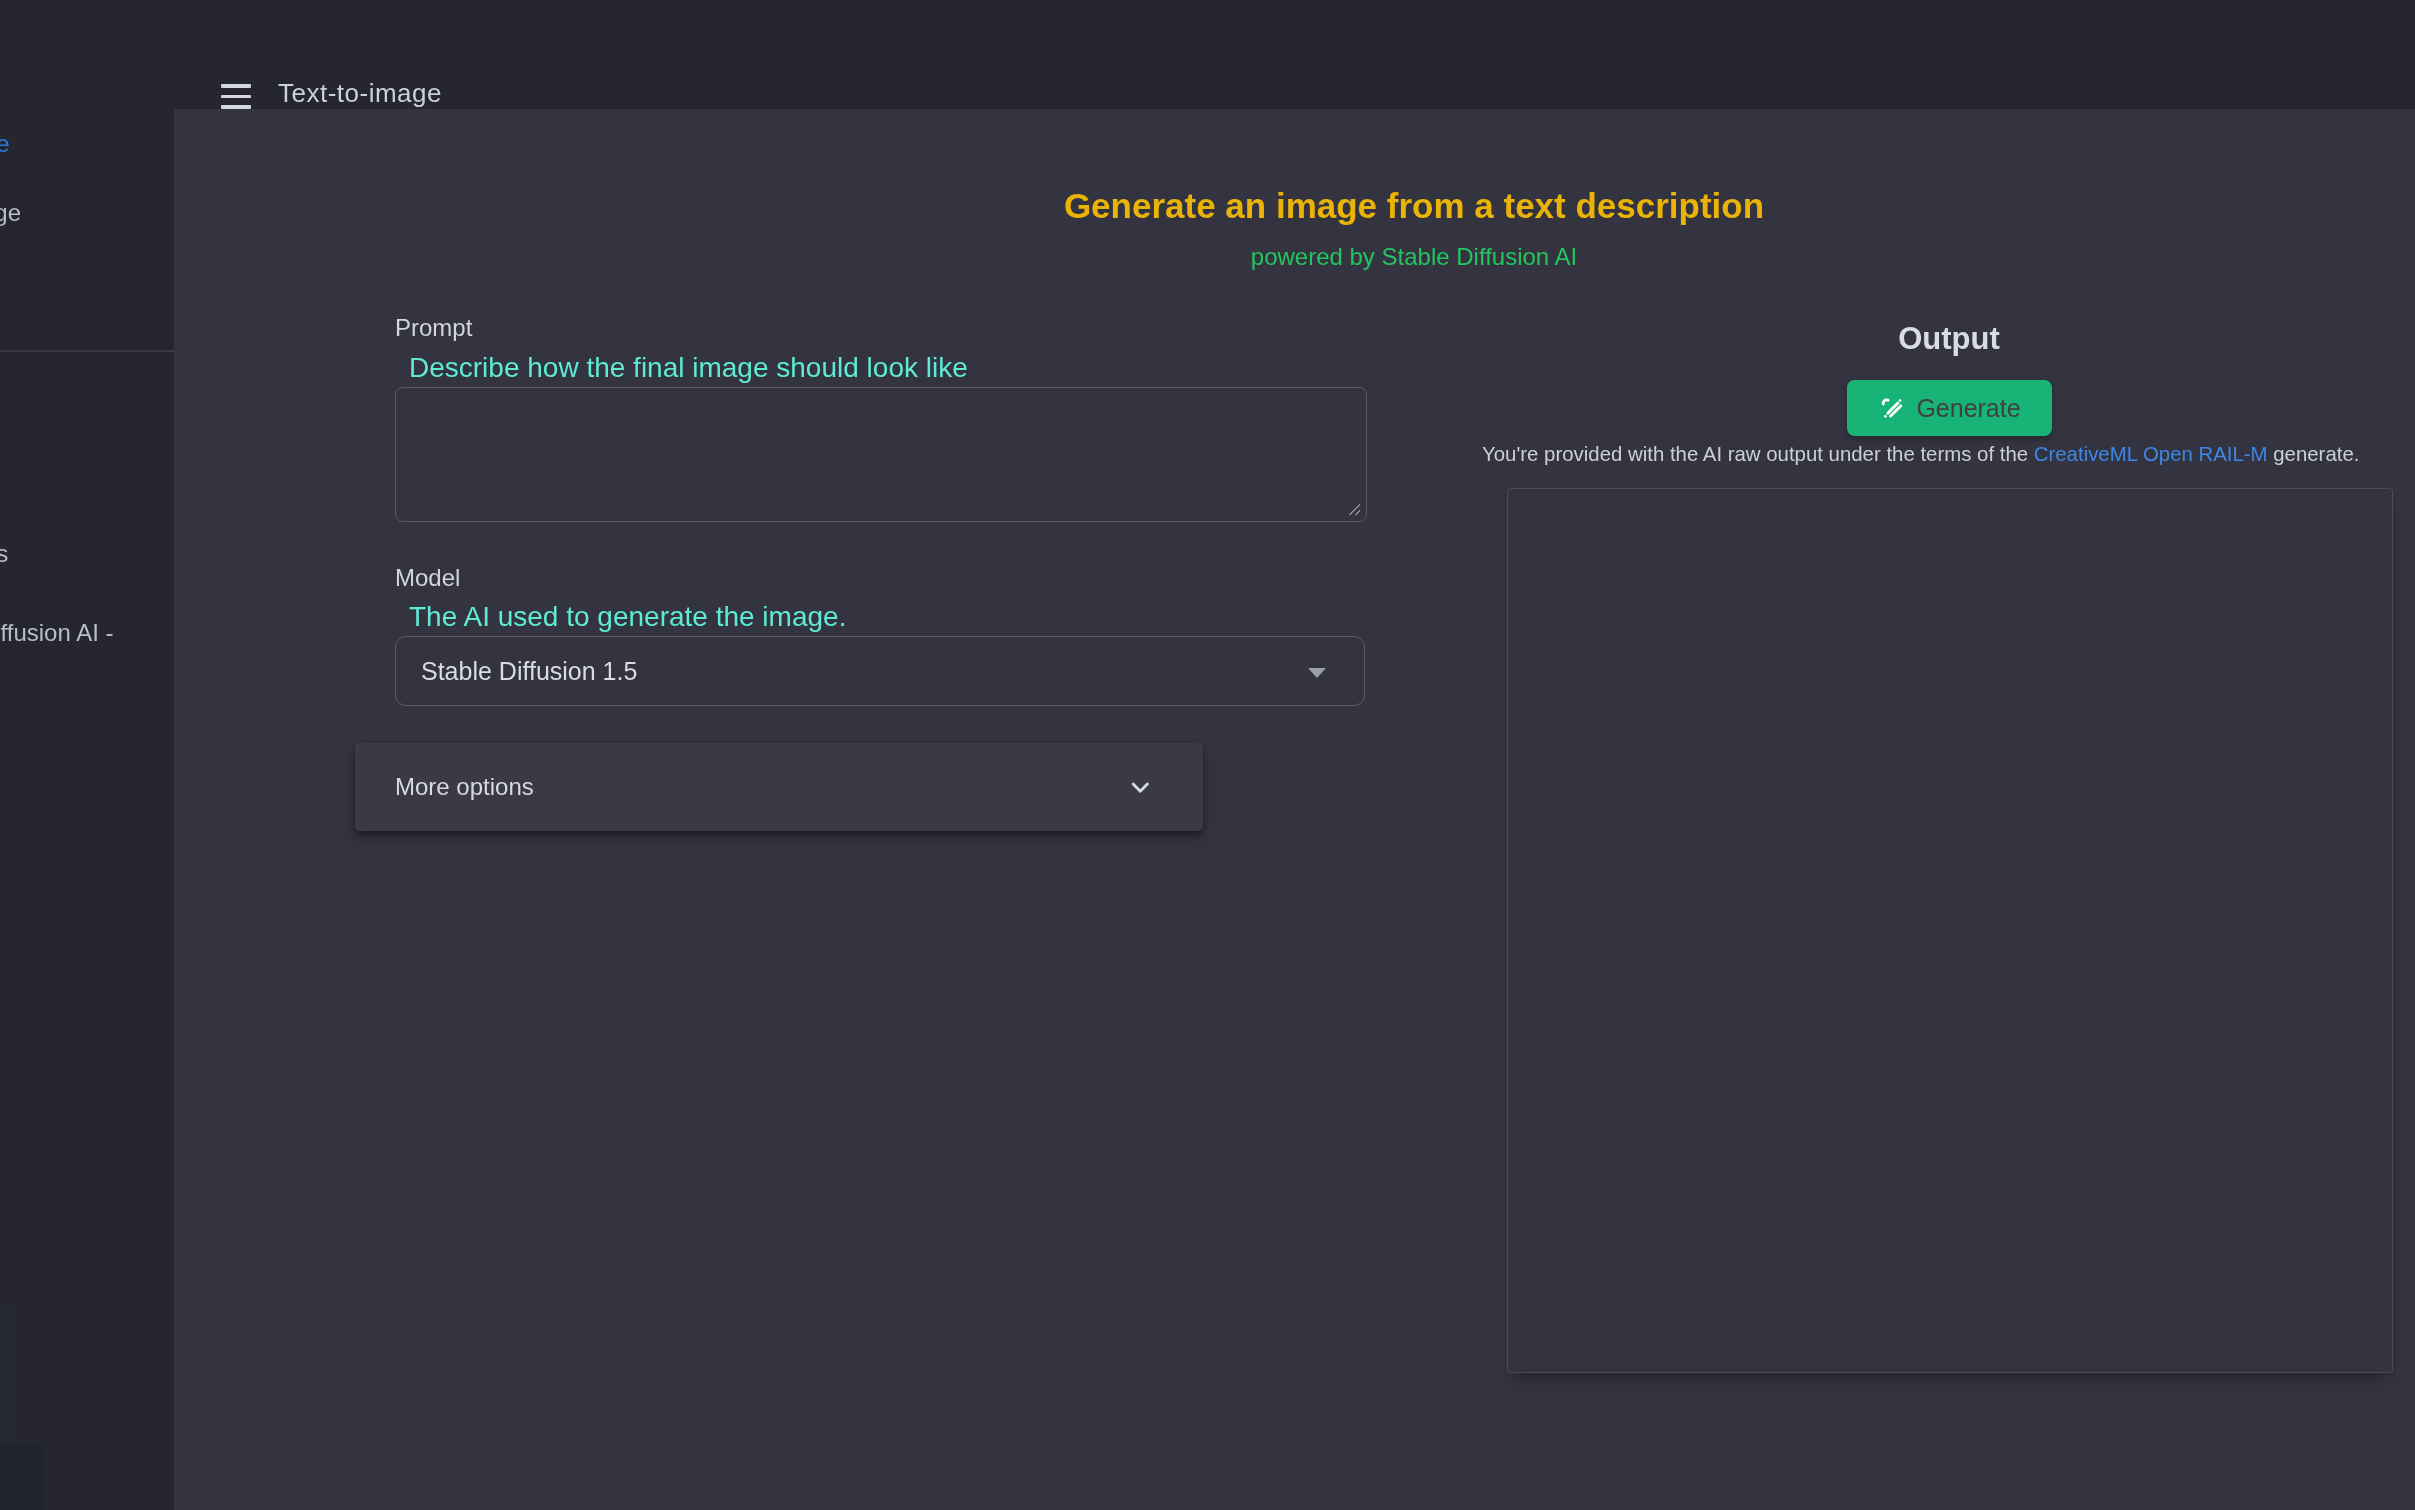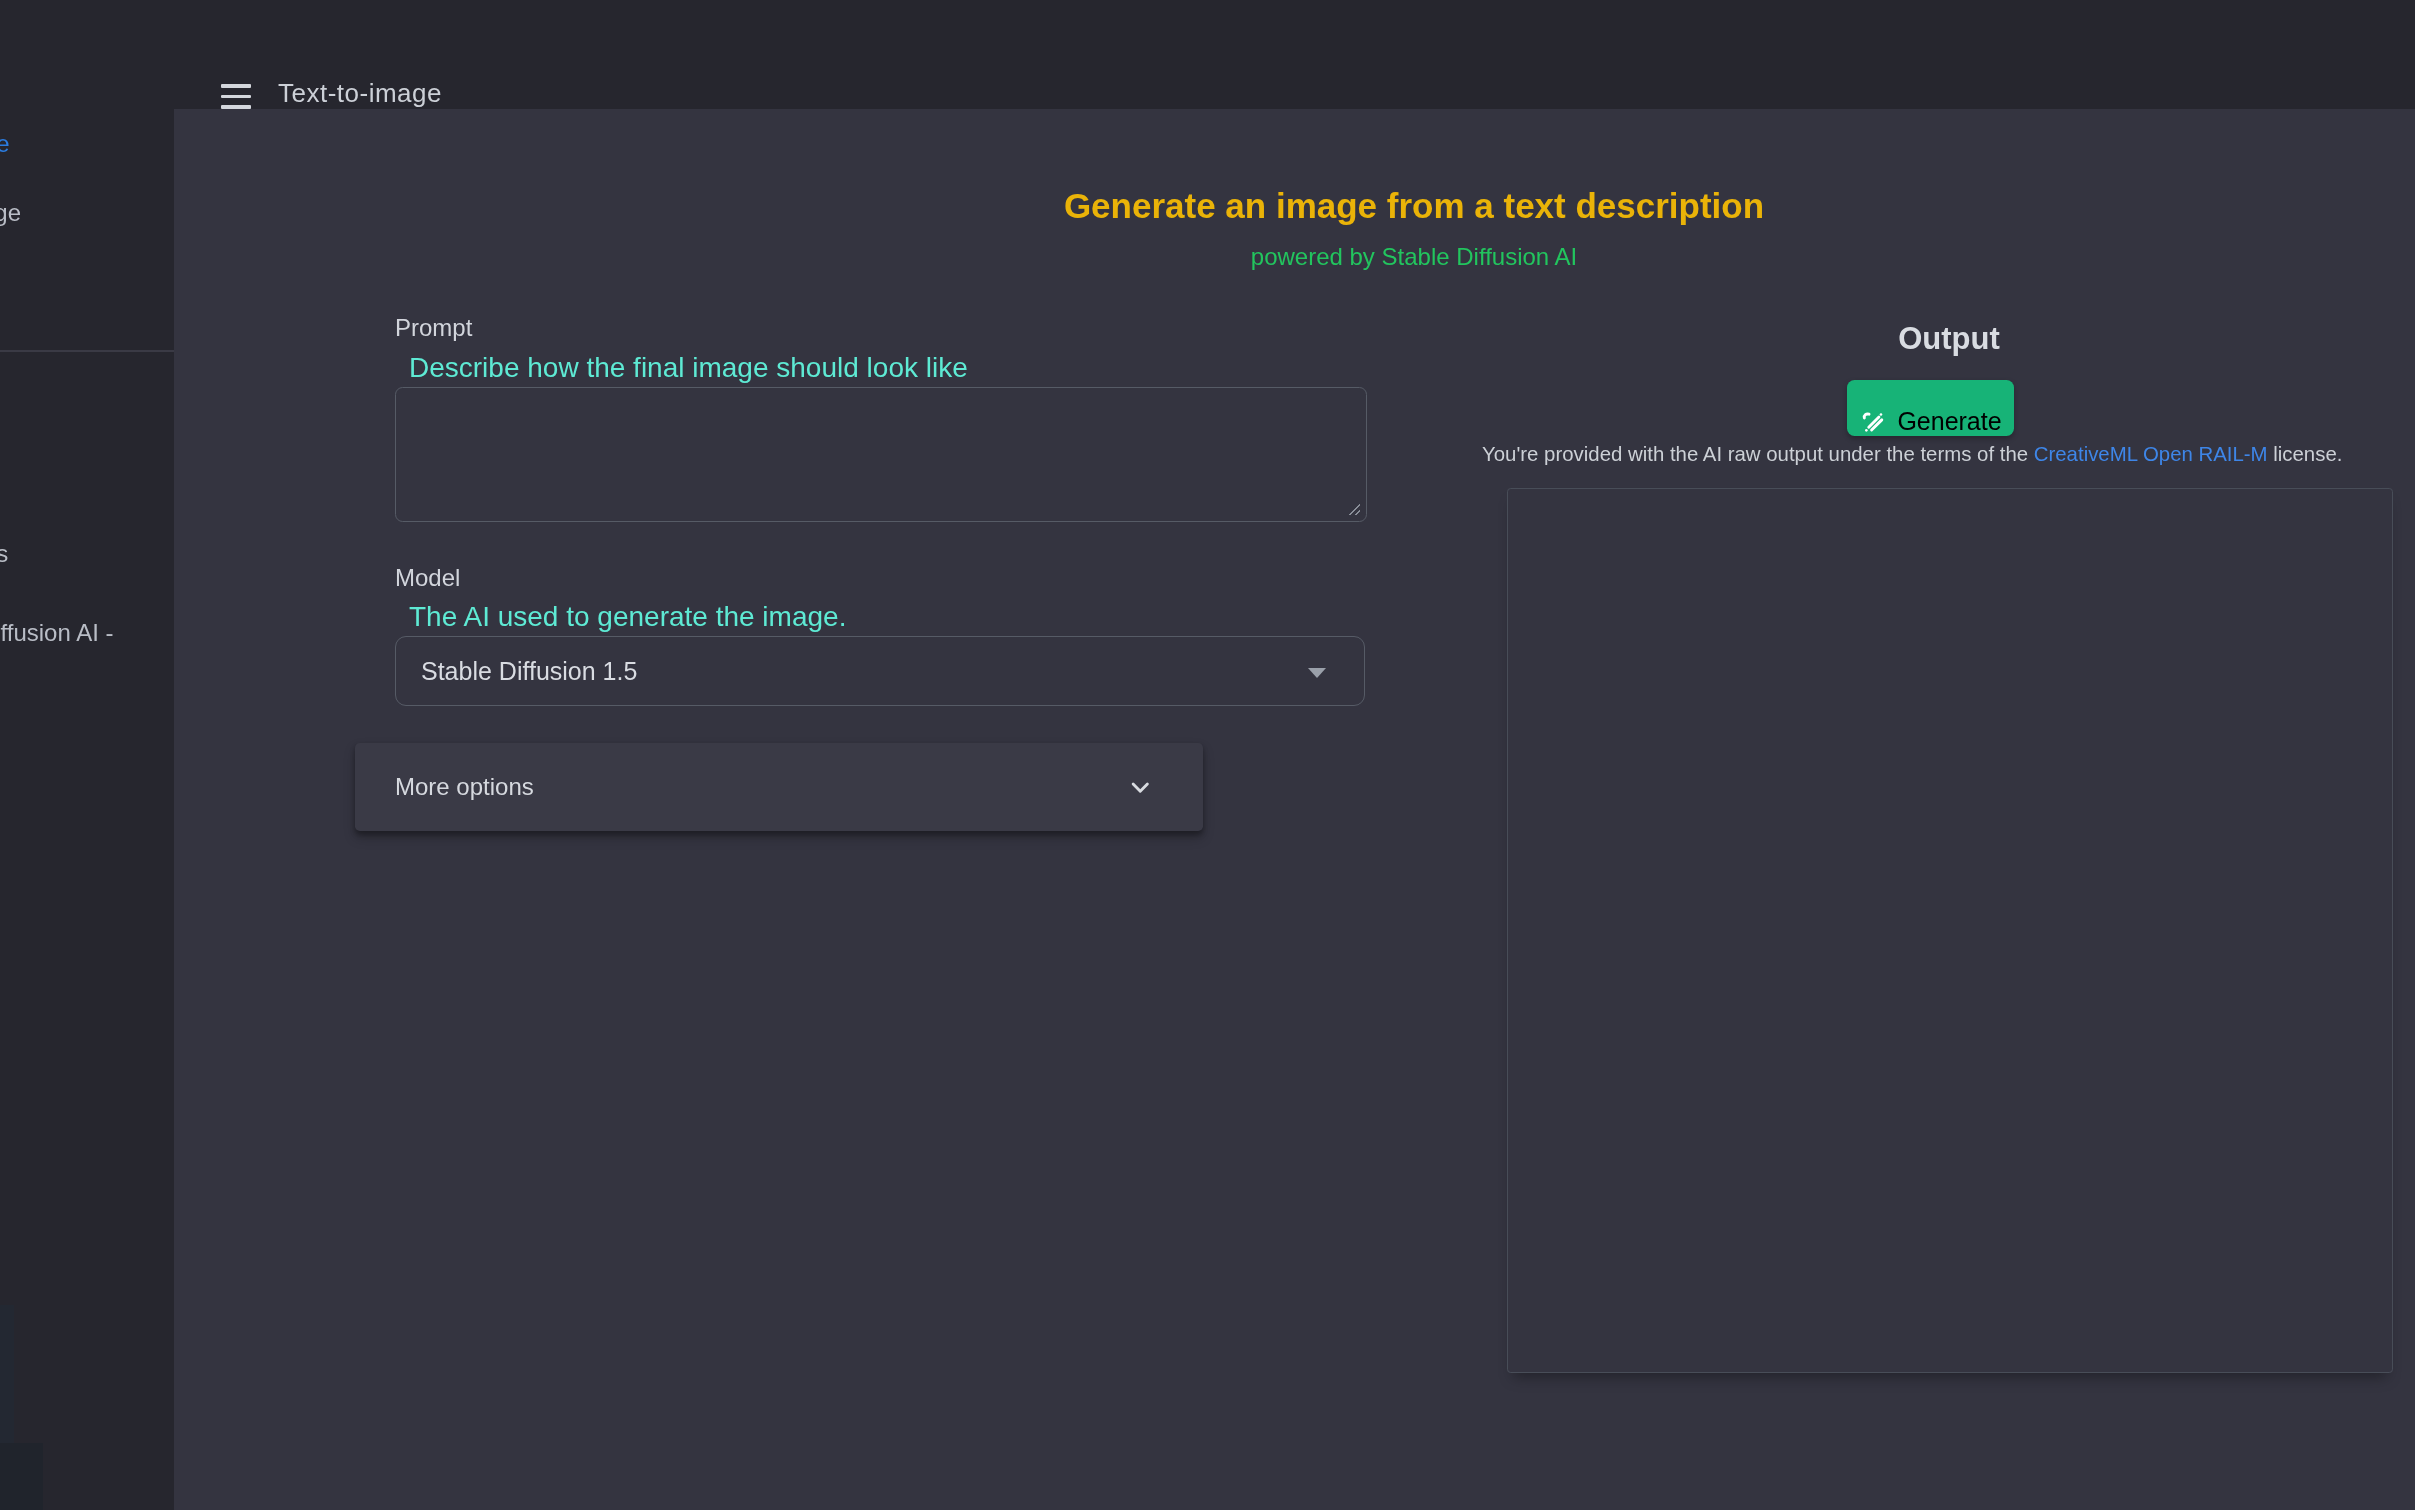--- a/index.html
+++ b/index.html
@@ -82,24 +82,24 @@
   }
   .more-options-label { margin-left: 40px; font-size: 24px; color: #d6d9df; }
   .more-chevron { position: absolute; right: 49px; top: 50%; transform: translateY(-50%); display: flex; }
 
   
   .output-title {
     position: absolute; left: 1949px; top: 321px; transform: translateX(-50%);
     font-size: 31px; font-weight: bold; color: #d9dce2;
   }
   .generate-btn {
-    position: absolute; left: 1847px; top: 380px; width: 167px; height: 56px;
+    position: absolute; left: 1847px; top: 380px; width: 205px; height: 56px;
     border: none; border-radius: 7.6px; background: #17b377;
-    display: flex; align-items: flex-end; justify-content: center; gap: 9.5px;
-    color: #000000; font-size: 25px; font-family: "Liberation Sans", sans-serif;
+    display: flex; align-items: center; justify-content: center; gap: 9.5px;
+    color: #404040; font-size: 25px; font-family: "Liberation Sans", sans-serif;
     cursor: pointer; box-shadow: 0 2.9px 5.7px rgba(0,0,0,0.25);
   }
   .license-line {
     position: absolute; left: 1482px; top: 443px; width: 934px;
     font-size: 20.4px; color: #ccd0d6; white-space: nowrap; overflow: hidden;
   }
   .license-link { color: #3e86e8; text-decoration: none; cursor: pointer; }
   .output-box {
     position: absolute; left: 1507px; top: 488px; width: 886px; height: 885px;
     border: 1.9px solid #484d58; border-radius: 3.8px;
@@ -159,17 +159,17 @@
     <path d="M4.5 8.5 C4 6 6 4.5 8.5 5.2"></path>
     <path d="M8.2 16.2 L16.8 7.6"></path>
     <path d="M10.6 18.6 L19.2 10"></path>
     <circle cx="18.5" cy="5.5" r="1.1" fill="#ffffff" stroke="none"></circle>
     <circle cx="6.2" cy="18.8" r="1.1" fill="#ffffff" stroke="none"></circle>
   </svg>
   <span>Generate</span>
 </button>
 
 <div class="license-line">
-  <span>You're provided with the AI raw output under the terms of the </span><a class="license-link">CreativeML Open RAIL-M</a><span> license.</span>
+  <span>You're provided with the AI raw output under the terms of the </span><a class="license-link">CreativeML Open RAIL-M</a><span> generate.</span>
 </div>
 
 <div class="output-box"></div>
 
 
 </body></html>

